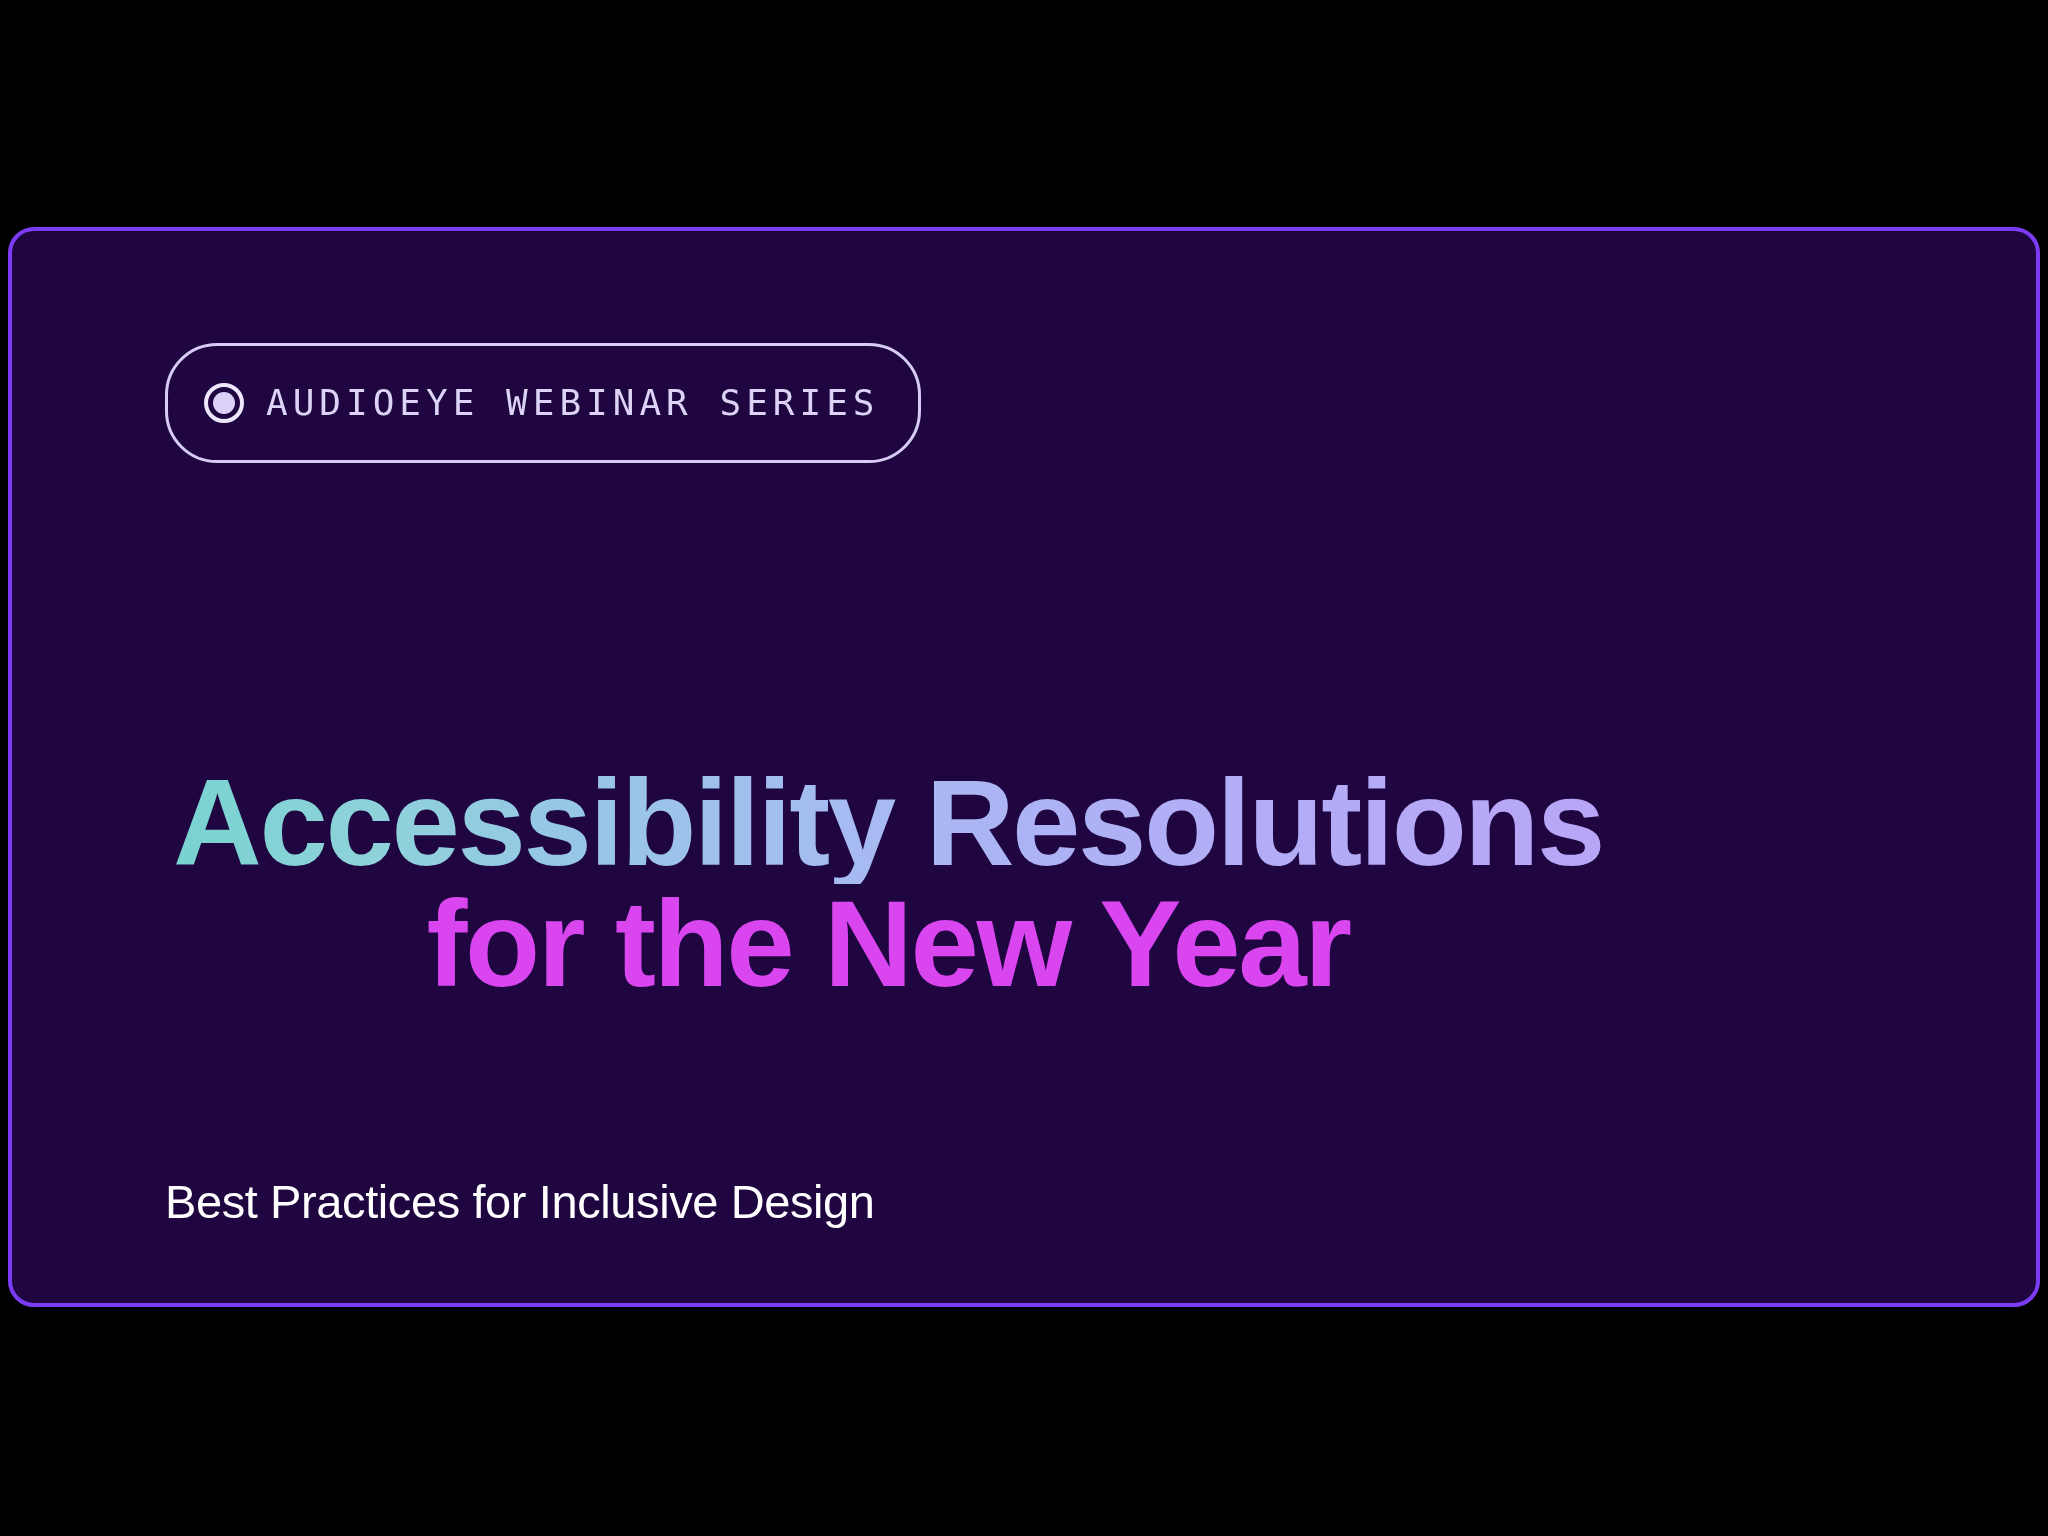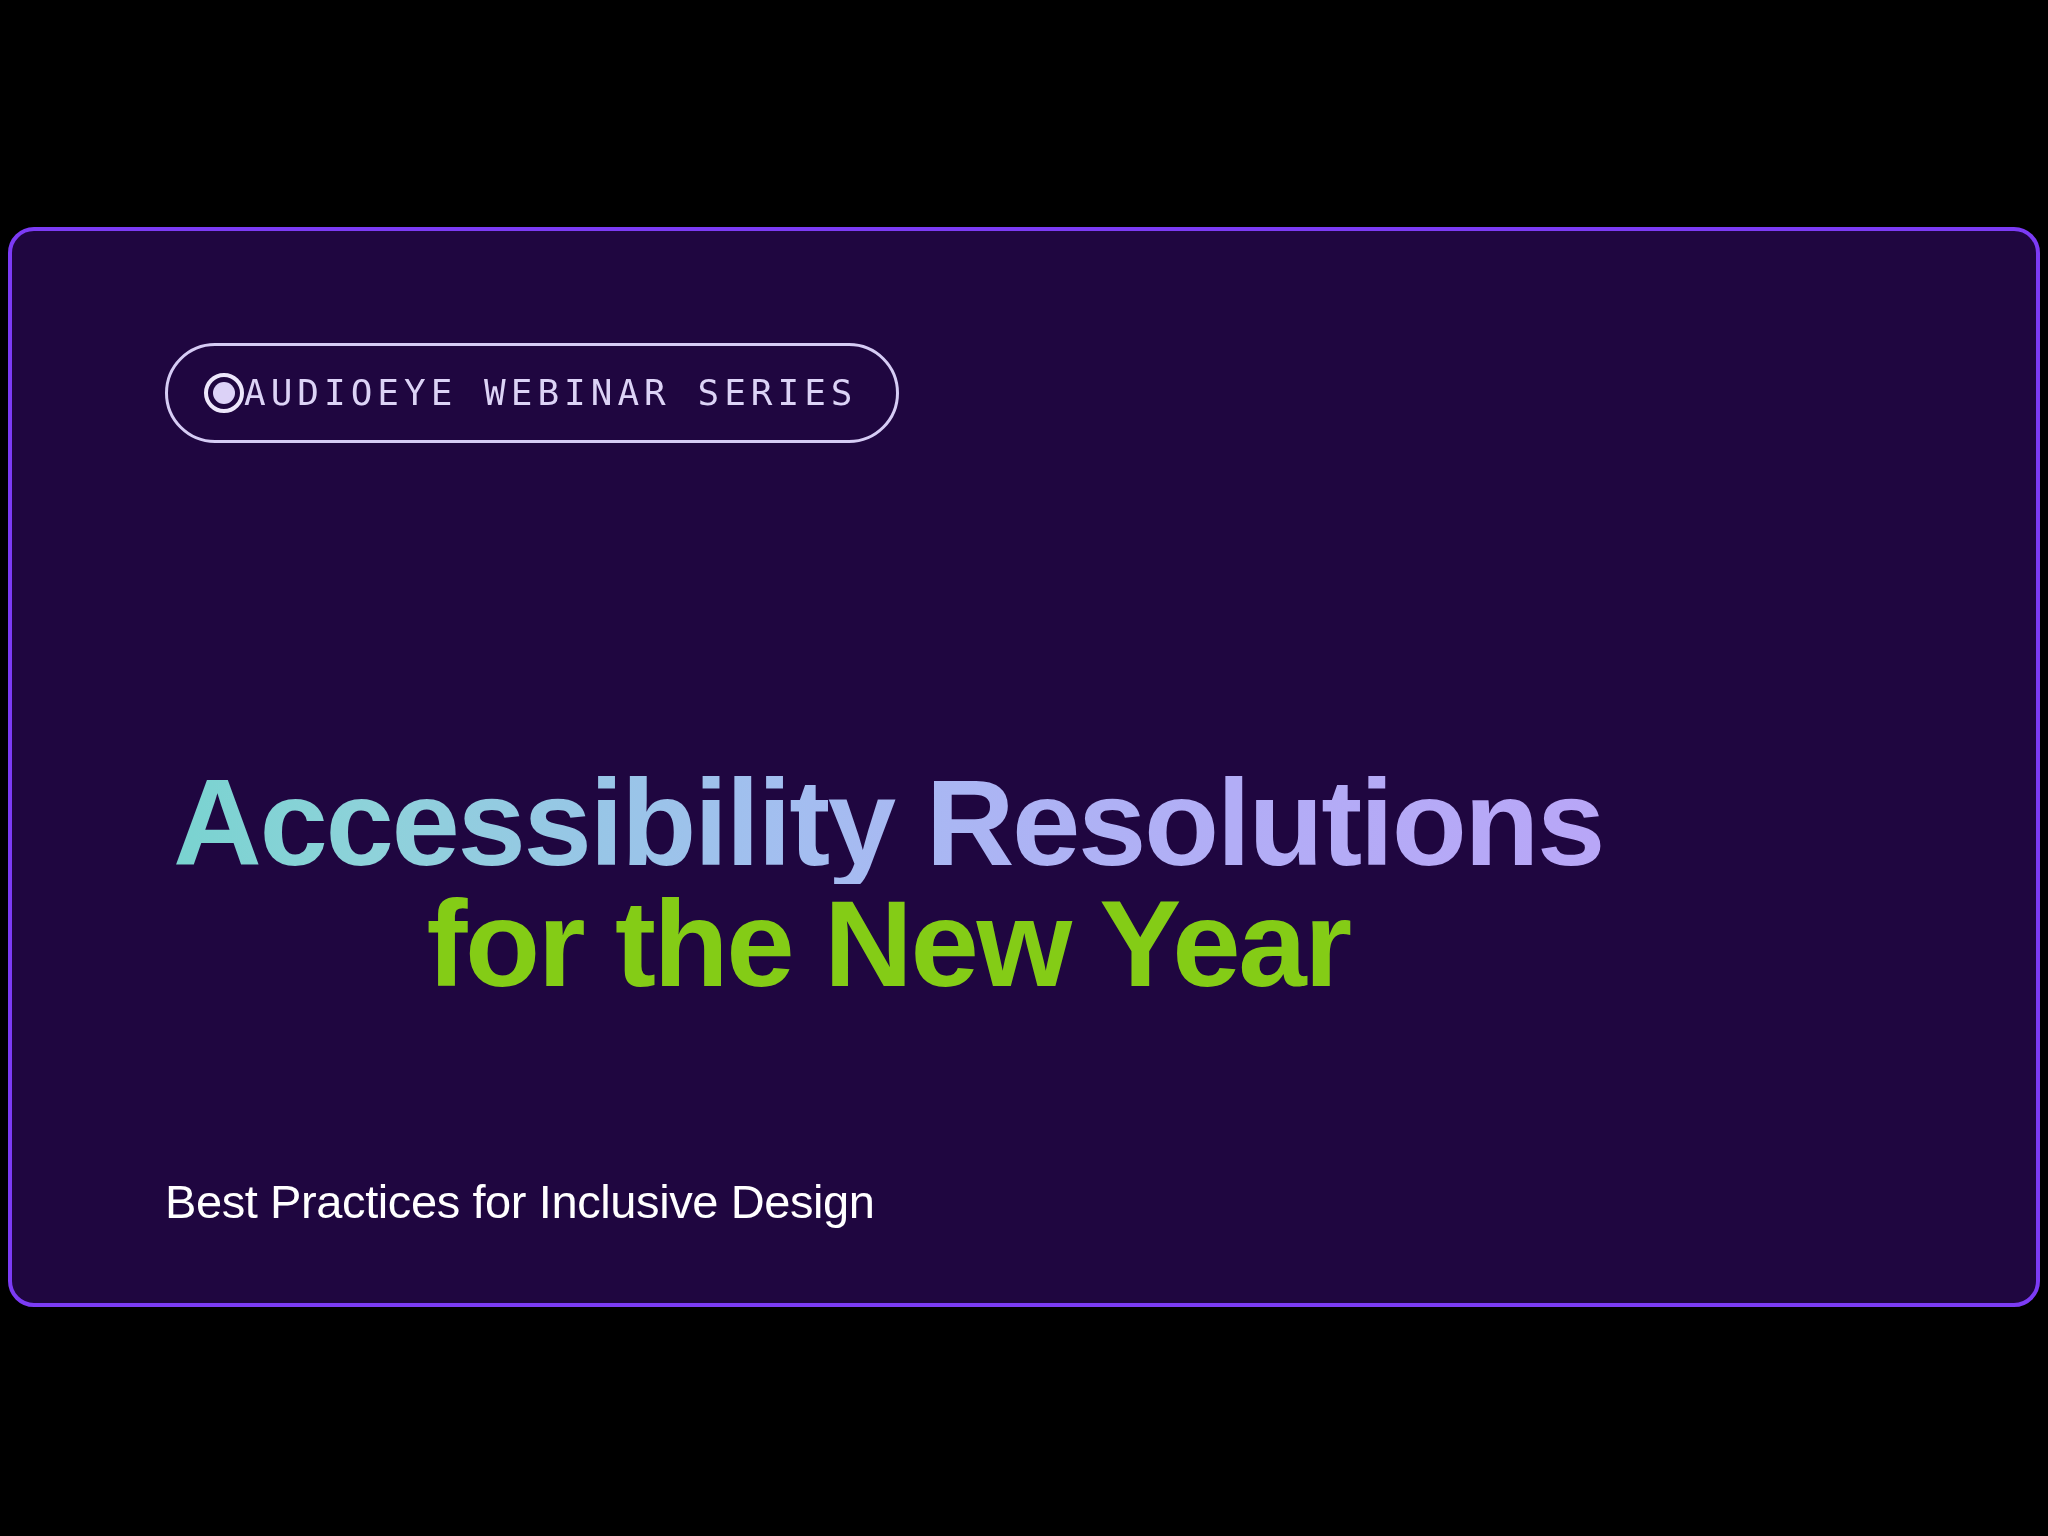--- a/index.html
+++ b/index.html
@@ -44,21 +44,22 @@
     bottom: 0;
   }
 
   
   .series-badge {
     position: absolute;
     left: 0px;
     top: 112px;
     display: inline-flex;
     align-items: center;
-    height: 100px;
+    gap: 22px;
+    height: 120px;
     padding: 0 38px 0 36px;
     border: 3px solid #D6CCF5;
     border-radius: 52px;
     box-sizing: border-box;
   }
   .badge-eye {
     width: 40px;
     height: 40px;
     border-radius: 50%;
     border: 4px solid #EDE7FB;
@@ -110,21 +111,21 @@
         #A3BEF0 43%,
         #ACB4F4 58%,
         #B2ADF6 74%,
         #B8A6F7 100%);
     -webkit-background-clip: text;
     background-clip: text;
     color: transparent;
     -webkit-text-fill-color: transparent;
   }
   .headline .line-plain {
-    color: #84cc16;
+    color: #d946ef;
   }
 
   
   .subtitle {
     position: absolute;
     left: 0;
     top: 944px;
     margin: 0;
     font-size: 47px;
     font-weight: 400;

